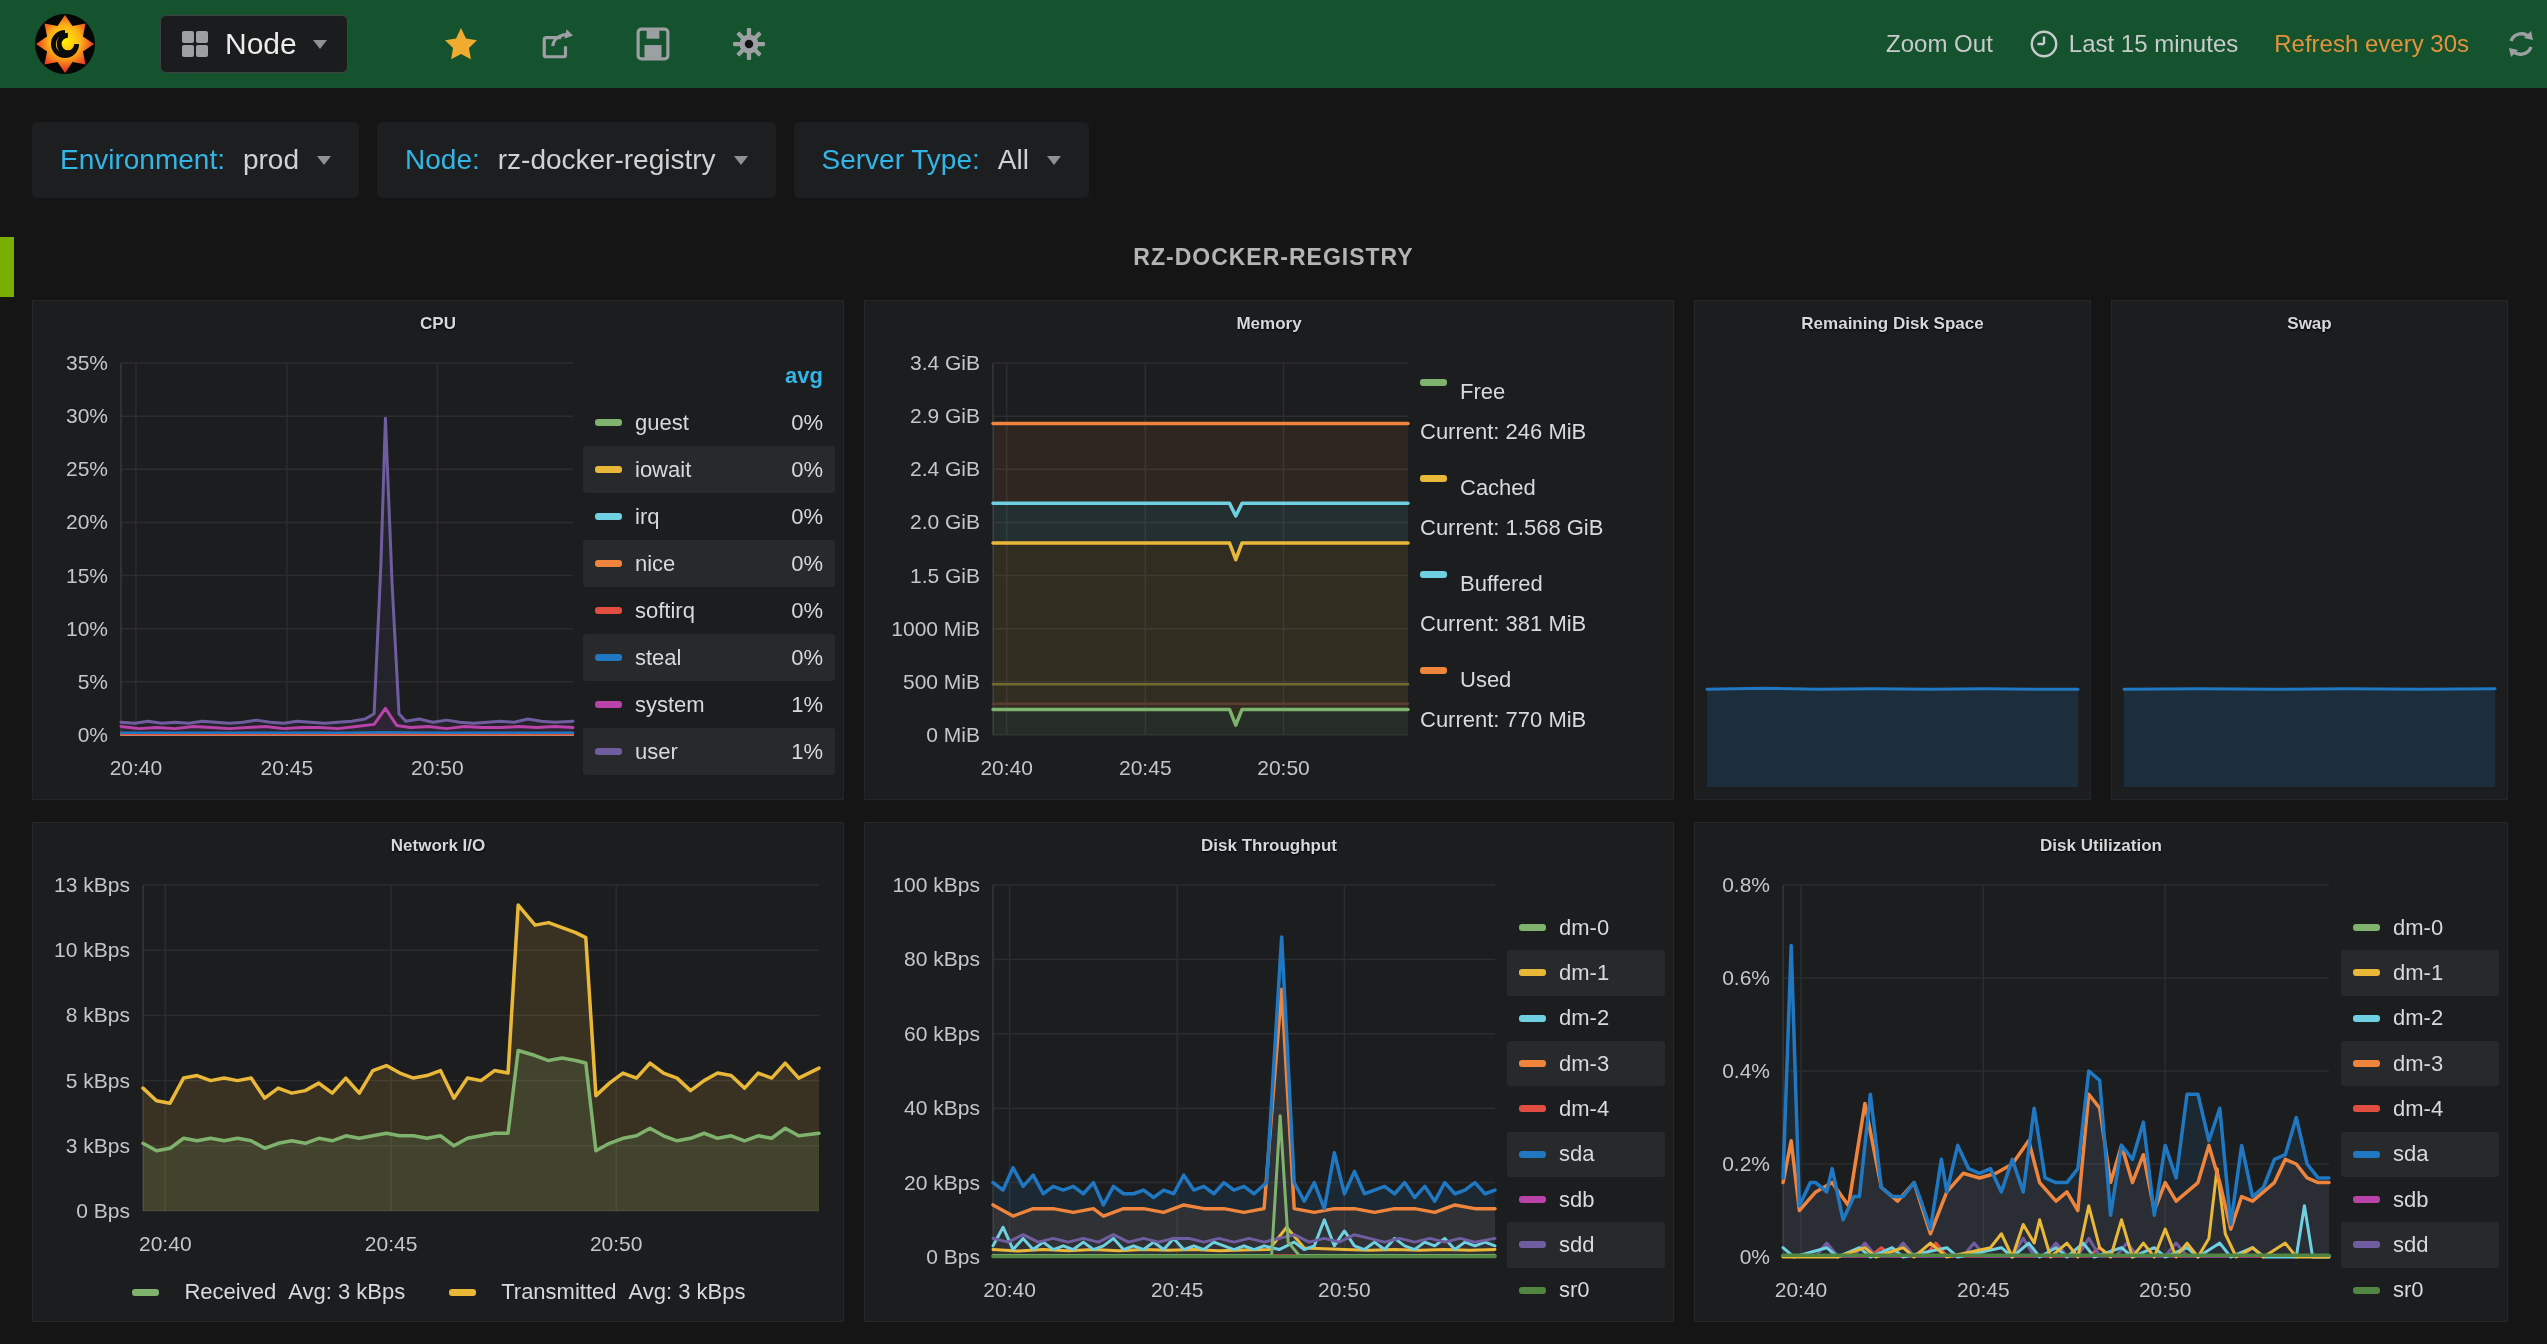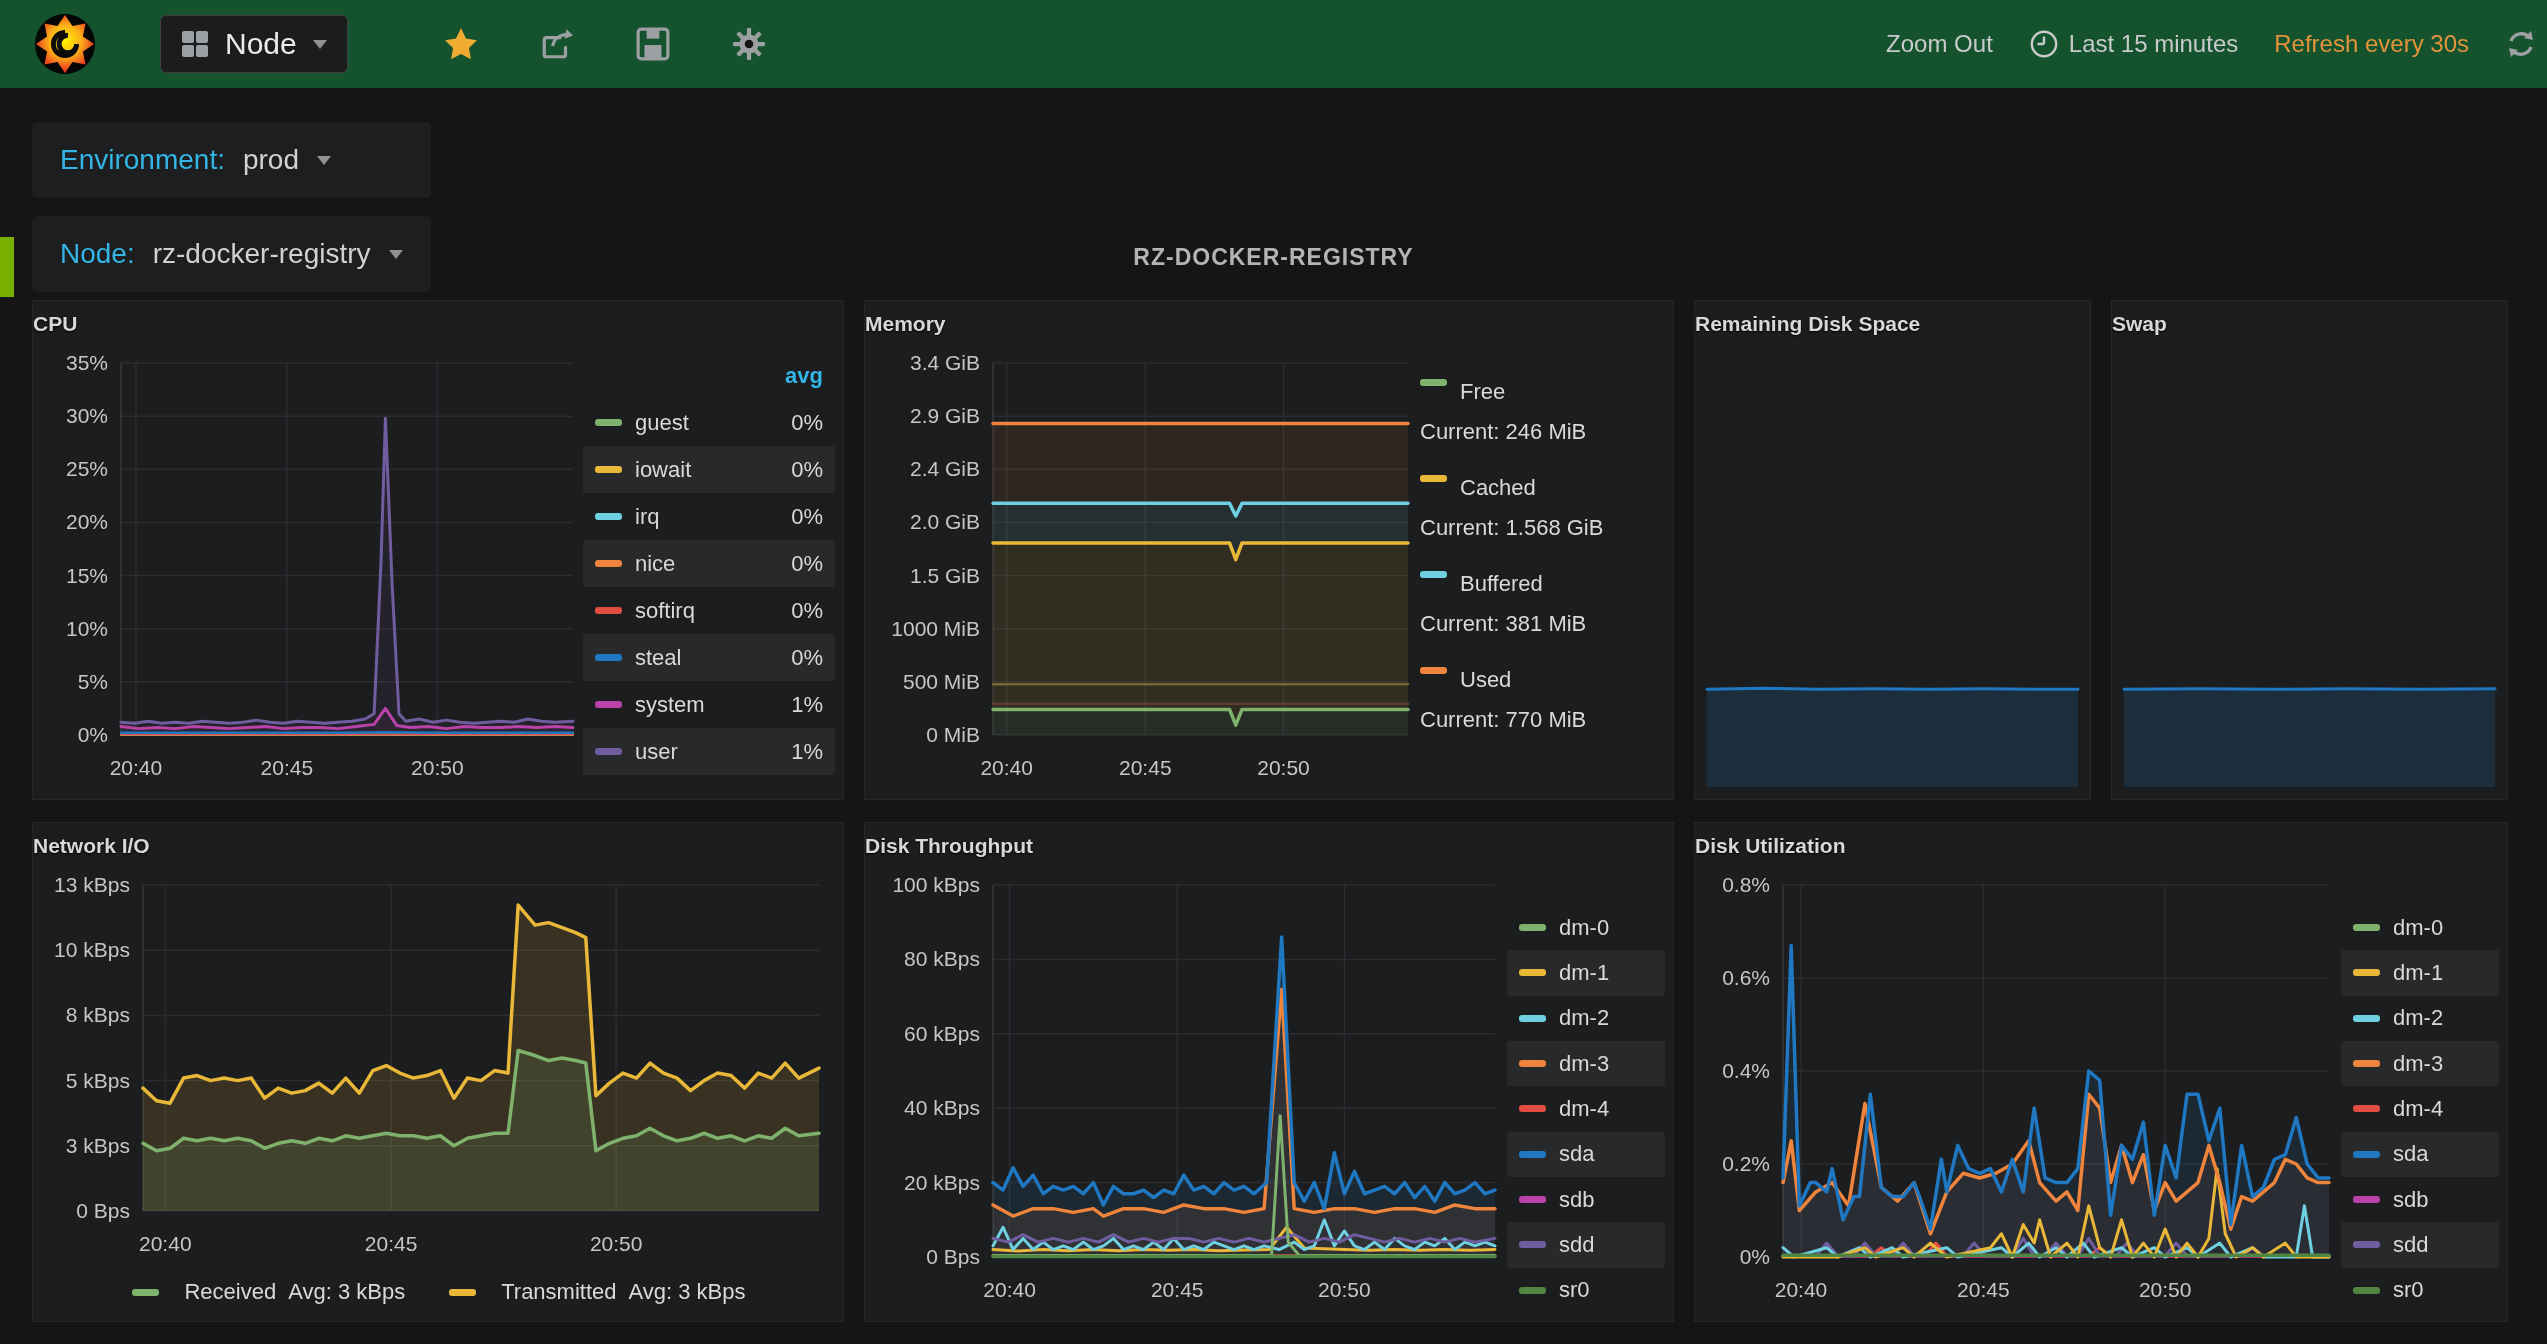--- a/index.html
+++ b/index.html
@@ -15,32 +15,32 @@
   .caret{width:0;height:0;border-left:8px solid transparent;border-right:8px solid transparent;
          border-top:10px solid #8e9092;display:inline-block;}
   .caret.small{border-left-width:7px;border-right-width:7px;border-top-width:9px;}
   .nav-icons{display:flex;align-items:center;gap:62px;margin-left:96px;}
   .icon-btn{background:none;border:none;padding:0;cursor:pointer;line-height:0;}
   .nav-right{margin-left:auto;display:flex;align-items:center;gap:36px;margin-right:30px;
              font-size:24px;color:#c9cacb;}
   .nav-right .item{display:flex;align-items:center;gap:10px;cursor:pointer;}
   .refresh-label{color:#e3933c;}
   
-  .submenu{position:absolute;top:122px;left:32px;display:flex;gap:18px;flex-direction:column;}
+  .submenu{position:absolute;top:122px;left:32px;display:flex;gap:18px;}
   .var-box{height:76px;background:#1d1e1f;border-radius:5px;display:flex;align-items:center;
            gap:18px;padding:0 28px;font-size:28px;cursor:pointer;}
   .var-label{color:#33b5e5;}
   .var-value{color:#d0d1d2;}
   
   .row-toggle-bar{position:absolute;left:0;top:237px;width:14px;height:60px;background:#79af00;}
   .row-title{position:absolute;top:244px;left:0;width:100%;text-align:center;font-size:23px;
              font-weight:bold;letter-spacing:1px;color:#b2b4b6;cursor:pointer;}
   
   .panel{position:absolute;background:#1c1d1f;border:1px solid #242628;box-sizing:border-box;}
-  .panel-title{height:42px;line-height:46px;font-size:21px;font-weight:bold;
+  .panel-title{height:42px;line-height:46px;text-align:center;font-size:17px;font-weight:bold;
                color:#d7d8d9;text-shadow:0 1px 2px #000;cursor:pointer;}
   .panel-body{position:absolute;top:48px;left:10px;right:8px;bottom:8px;display:flex;}
   .chart{flex:1;position:relative;}
   .tick{fill:#c4c6c8;font-size:21px;font-family:"Liberation Sans","DejaVu Sans",sans-serif;}
   
   .legend-right{flex:none;display:flex;flex-direction:column;padding-top:4px;}
   .lt-head{text-align:right;color:#33b5e5;font-weight:bold;font-size:22px;height:46px;
            line-height:46px;padding:0 12px;}
   .lt-row{display:flex;align-items:center;height:47px;padding:0 12px;border-radius:3px;cursor:pointer;}
   .lt-row.striped{background:rgba(255,255,255,0.055);}

